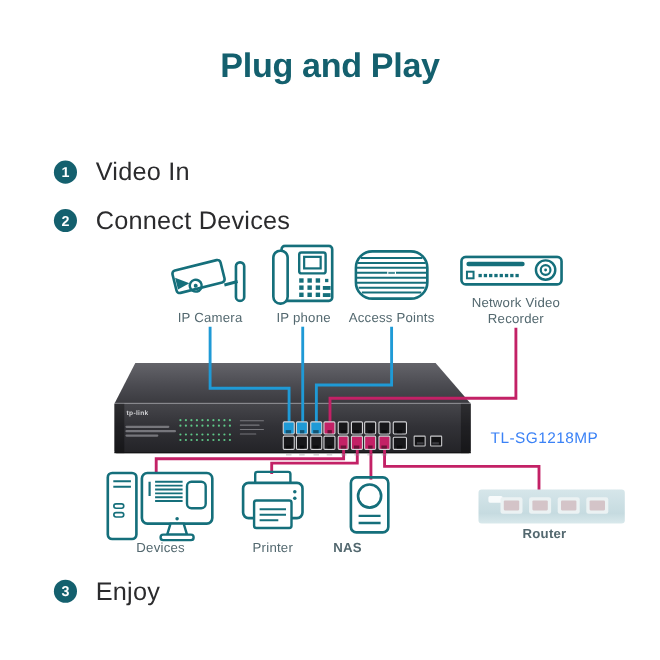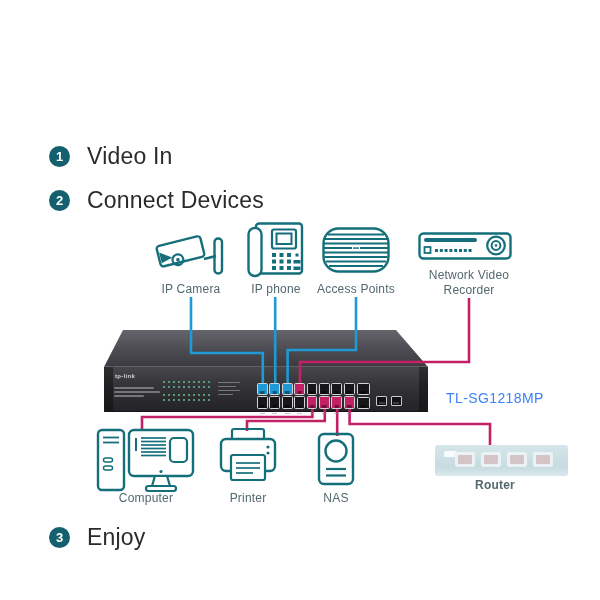--- a/index.html
+++ b/index.html
@@ -79,20 +79,21 @@
   .router-logo{left:444px;top:451px;width:13px;height:6px;border-radius:1.5px;background:rgba(255,255,255,.85);}
   .router-port{position:absolute;top:452px;width:20px;height:15px;border-radius:2px;background:#ebf2f3;}
   .router-port::after{content:"";position:absolute;left:3px;top:3px;width:14px;height:9px;background:#d4c4c8;border-radius:1px;}
   .z1{z-index:1}.z2{z-index:2}.z3{z-index:3}
 </style>
 </head>
 <body>
 
 <div class="canvas">
 
+  <div class="abs title">Plug and Play</div>
 
   <div class="abs step" style="top:143px;">
     <div class="step-badge">1</div>
     <div class="step-label">Video In</div>
   </div>
   <div class="abs step" style="top:187px;">
     <div class="step-badge">2</div>
     <div class="step-label">Connect Devices</div>
   </div>
 
@@ -327,21 +328,21 @@
           <line x1="45" y1="20.5" x2="70" y2="20.5"></line>
         <line x1="45" y1="24" x2="70" y2="24"></line>
           <line x1="45" y1="27.5" x2="70" y2="27.5"></line>
       </g>
       <rect x="74" y="10" width="17" height="24" rx="4" stroke-width="2.2"></rect>
       <circle cx="65" cy="43.5" r="1.6" fill="currentColor" stroke="none"></circle>
       <path d="M59,48 L71,48 L74,58 L56,58 Z" stroke-width="2.2" fill="#fff"></path>
       <rect x="50" y="58" width="30" height="5" rx="2.4" stroke-width="2.2" fill="#fff"></rect>
     </g>
   </svg>
-  <div class="abs dev-label" style="left:146px;top:491px;">Computer</div>
+  <div class="abs dev-label" style="left:146px;top:491px;">Devices</div>
 
   <svg class="abs icon z3" style="left:219px;top:427px;" width="58" height="56" viewBox="0 0 58 56">
     <g fill="none" stroke="currentColor" stroke-width="2.4">
       <path d="M13,12 L13,4 Q13,2 15,2 L43,2 Q45,2 45,4 L45,12" stroke-width="2.2"></path>
       <rect x="2" y="12" width="54" height="32" rx="5"></rect>
       <circle cx="49" cy="20" r="1.6" fill="currentColor" stroke="none"></circle>
       <circle cx="49" cy="26" r="1.6" fill="currentColor" stroke="none"></circle>
       <rect x="12" y="28" width="34" height="25" rx="2" fill="#fff" stroke-width="2.2"></rect>
       <g stroke-width="1.7">
         <line x1="17" y1="36" x2="41" y2="36"></line>
@@ -353,21 +354,21 @@
   <div class="abs dev-label" style="left:248px;top:491px;">Printer</div>
 
   <svg class="abs icon z3" style="left:317px;top:432px;" width="38" height="54" viewBox="0 0 38 54">
     <g fill="none" stroke="currentColor" stroke-width="2.4">
       <rect x="2" y="2" width="34" height="50" rx="5"></rect>
       <circle cx="19" cy="19" r="10.5"></circle>
       <line x1="9" y1="37" x2="29" y2="37" stroke-width="2.2"></line>
       <line x1="9" y1="43.5" x2="29" y2="43.5" stroke-width="2.2"></line>
     </g>
   </svg>
-  <div class="abs dev-label" style="left:336px;top:491px;">NAS</div>
+  <div class="abs dev-label" style="left:316px;top:491px;font-weight:bold;">NAS</div>
 
   <div class="abs router-body z3"></div>
   <div class="abs router-logo z3"></div>
   <div class="router-port z3" style="left:455px;"></div>
   <div class="router-port z3" style="left:481px;"></div>
   <div class="router-port z3" style="left:507px;"></div>
   <div class="router-port z3" style="left:533px;"></div>
   <div class="abs dev-label" style="left:495px;top:478px;font-weight:bold;">Router</div>
 
   <div class="abs step" style="top:524px;">

